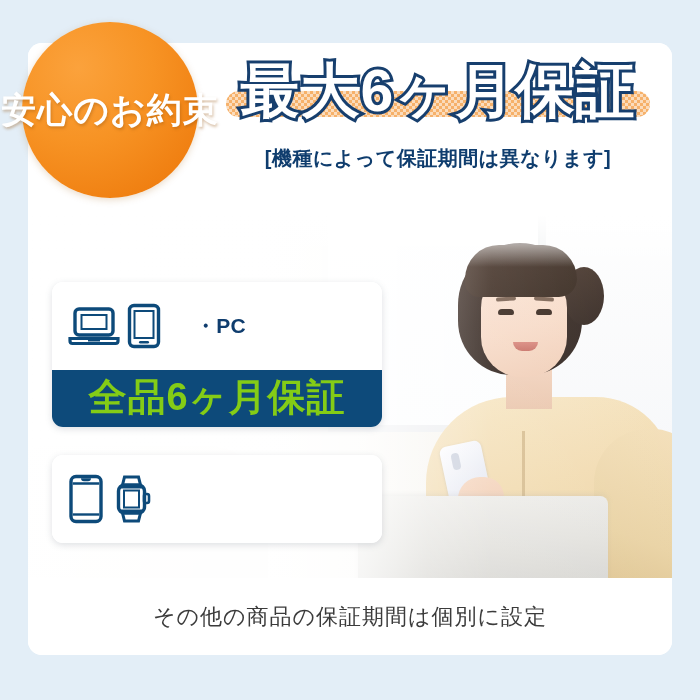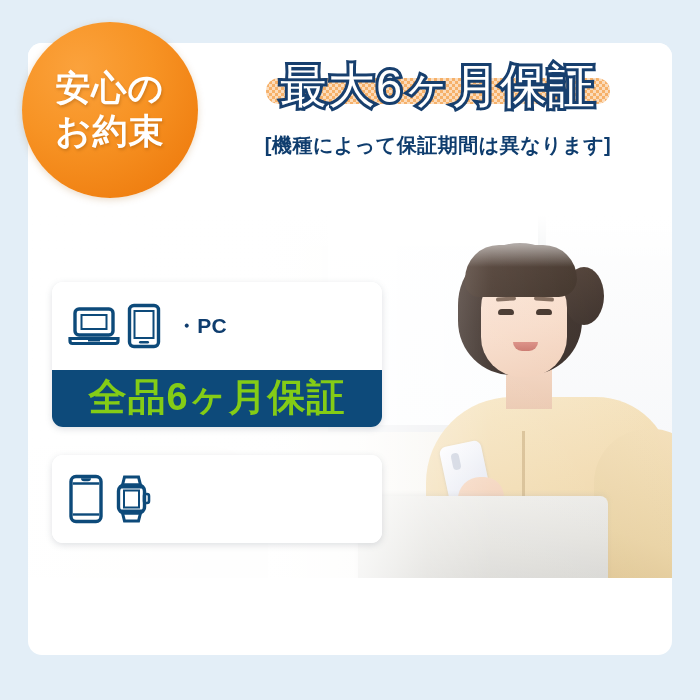--- a/index.html
+++ b/index.html
@@ -58,22 +58,22 @@
     background-image:
       linear-gradient(45deg, rgba(255,255,255,.55) 25%, transparent 25%, transparent 75%, rgba(255,255,255,.55) 75%),
       linear-gradient(45deg, rgba(255,255,255,.55) 25%, transparent 25%, transparent 75%, rgba(255,255,255,.55) 75%);
     background-size: 6px 6px;
     background-position: 0 0, 3px 3px;
     z-index: 0;
   }
   .title-text {
     position: relative;
     z-index: 1;
-    font-size: 47px;
-    font-weight: normal;
+    font-size: 59px;
+    font-weight: bold;
     letter-spacing: 1px;
     color: #ffffff;
     line-height: 1.05;
     white-space: nowrap;
     -webkit-text-stroke: 6px #173f6e;
     paint-order: stroke fill;
     margin-top: 23px;
   }
   .subtitle {
     margin-top: 22px;
@@ -317,20 +317,21 @@
     overflow: hidden;
   }
   .card-1 { top: 67px; }
   .card-2 { top: 240px; }
   .card-top {
     display: flex;
     align-items: center;
     height: 88px;
     padding: 0 4px 0 16px;
     background: #ffffff;
+    gap: 19px;
   }
   .icon-pair {
     display: flex;
     align-items: center;
     gap: 7px;
     flex: 0 0 auto;
   }
   .bullets {
     margin-left: 15px;
     color: #0f3d6e;
@@ -380,21 +381,21 @@
   .badge {
     position: absolute;
     left: 22px;
     top: 22px;
     width: 176px;
     height: 176px;
     border-radius: 50%;
     background: radial-gradient(circle at 32% 26%, #fba23c 0%, #f79324 42%, #f08012 78%, #ec7a0c 100%);
     box-shadow: 0 2px 7px rgba(170,110,40,.25);
     display: flex;
-    flex-direction: column;
+    flex-direction: row;
     align-items: center;
     justify-content: center;
     z-index: 5;
   }
   .badge-line {
     color: #ffffff;
     font-size: 35px;
     font-weight: bold;
     line-height: 1.22;
     letter-spacing: 1px;
@@ -484,18 +485,21 @@
             <path d="M11 37 l2.5 10 h14 l2.5 -10 z" fill="none" stroke="#0d4a7a" stroke-width="3"></path>
             <rect x="7.5" y="11" width="26" height="28" rx="6" fill="none" stroke="#0d4a7a" stroke-width="3.4"></rect>
             <rect x="13" y="16.5" width="15" height="17" fill="none" stroke="#0d4a7a" stroke-width="2"></rect>
             <rect x="33" y="20" width="5" height="9" rx="2" fill="none" stroke="#0d4a7a" stroke-width="2.6"></rect>
           </svg>
         </div>
       </div>
     </div>
   </div>
 
+  <div class="footer-strip">
+    <span class="footer-text">その他の商品の保証期間は個別に設定</span>
+  </div>
 </div>
 
 <div class="badge">
   <span class="badge-line">安心の</span>
   <span class="badge-line">お約束</span>
 </div>
 
 </body></html>

